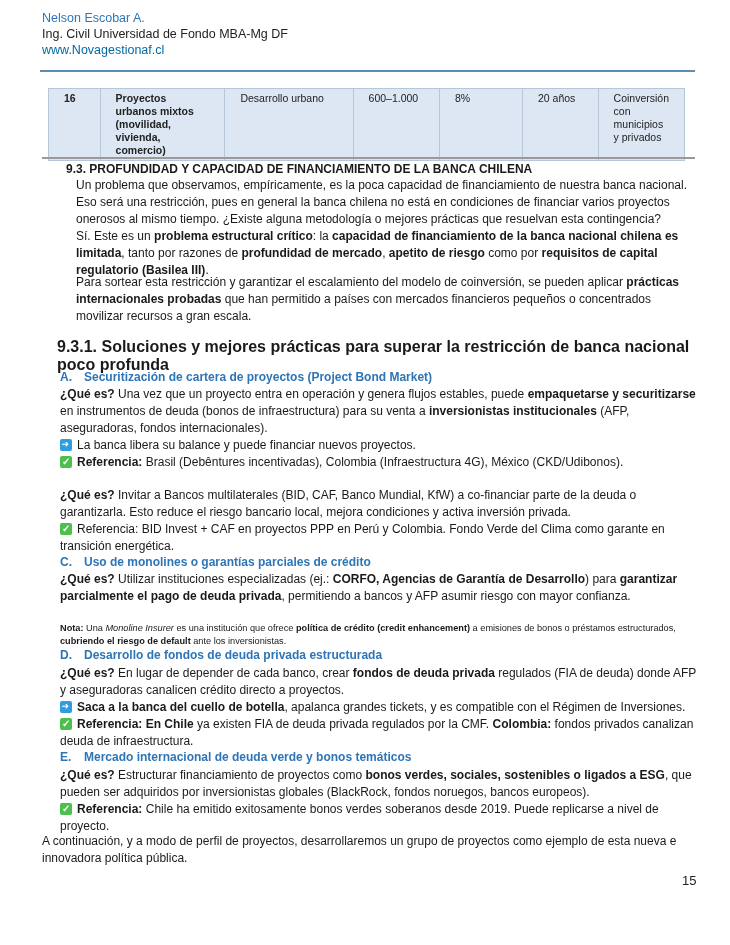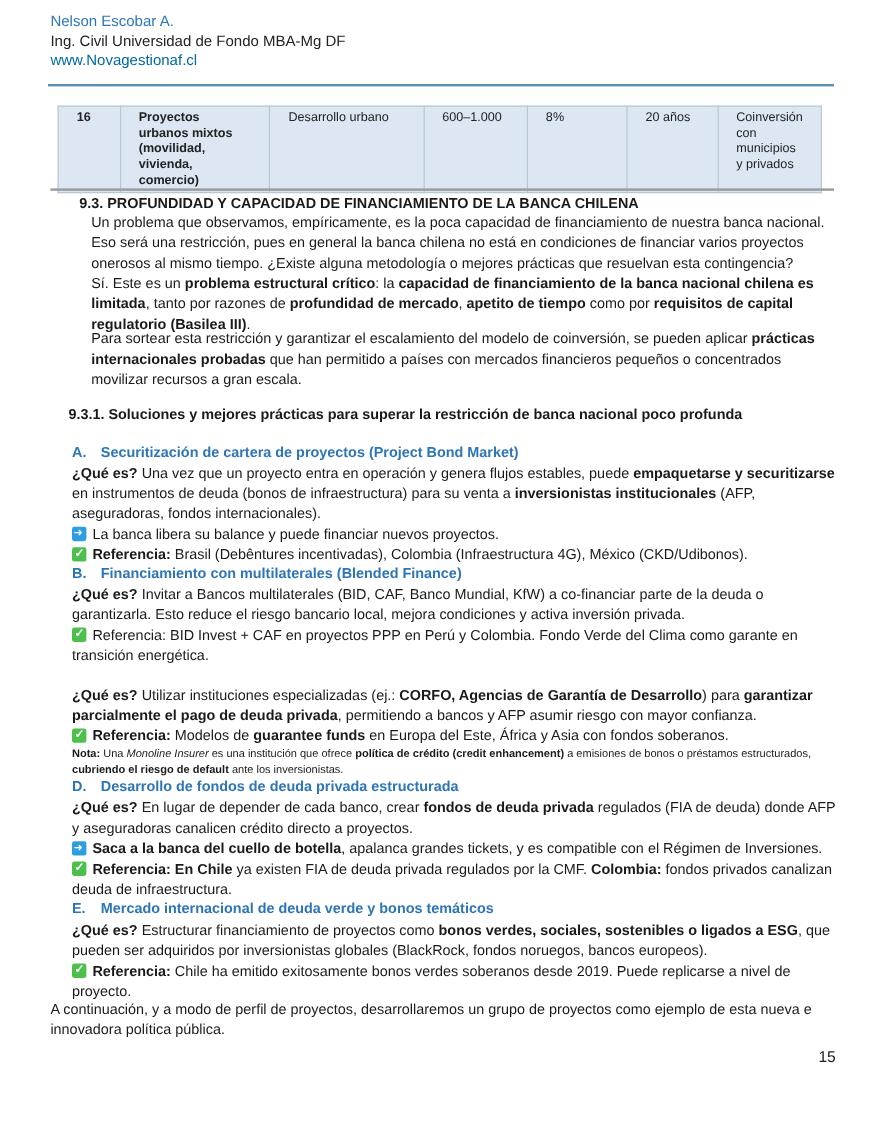--- a/index.html
+++ b/index.html
@@ -20,21 +20,21 @@
          background:#dce7f3; font-size:10.5px; }
   .tbl td { border:1px solid #b7c7da; vertical-align:top; padding:3px 15px; line-height:13px; color:#222; }
   .tbl td.b { font-weight:bold; }
 
   .sec-rule { position:absolute; left:42px; top:157px; width:653px; height:2px; background:#9a9a9a; }
 
   .txt { position:absolute; font-size:12px; line-height:17px; color:#1a1a1a; }
   .txt b { font-weight:bold; }
   .h93 { position:absolute; left:49px; top:162px; font-size:12px; font-weight:bold;margin-left:17px; }
   .para { left:76px; width:620px; }
-  .h931 { position:absolute; left:57px; top:338px; font-size:12px; font-weight:bold; }
+  .h931 { position:absolute; left:57px; top:338px; font-size:16px; font-weight:bold; }
   .sub { position:absolute; left:60px; font-size:12px; font-weight:bold; color:#2e75b6; }
   .sub .lt { display:inline-block; width:24px; }
   .blk { left:60px; width:638px; }
   .icon-arrow, .icon-check { display:inline-block; width:12px; height:12px; border-radius:2px;
       vertical-align:-2px; margin-right:5px; position:relative; }
   .icon-arrow { background:#2d9ee0; }
   .icon-arrow::after { content:"➜"; color:#fff; font-size:9px; position:absolute; left:1.5px; top:-1px; line-height:13px; }
   .icon-check { background:#4cbf4c; }
   .icon-check::after { content:"✓"; color:#fff; font-size:10px; position:absolute; left:2px; top:-1px; line-height:13px; font-weight:bold; }
   .nota { position:absolute; left:60px; top:622px; width:640px; font-size:9.2px; line-height:13px; }
@@ -65,56 +65,53 @@
       <td>Coinversión con municipios y privados</td>
     </tr>
   </tbody>
     </table>
 
   <div class="sec-rule"></div>
 
   <div class="h93">9.3.  PROFUNDIDAD Y CAPACIDAD DE FINANCIAMIENTO DE LA BANCA CHILENA</div>
   <div class="txt para" style="top:177px;">Un problema que observamos, empíricamente, es la poca capacidad de financiamiento de nuestra banca nacional. Eso será una restricción, pues en general la banca chilena no está en condiciones de financiar varios proyectos onerosos al mismo tiempo. ¿Existe alguna metodología o mejores prácticas que resuelvan esta contingencia?</div>
   <div class="txt para" style="top:228px;">
-    <span>Sí. Este es un </span><b>problema estructural crítico</b><span>: la </span><b>capacidad de financiamiento de la banca nacional chilena es limitada</b><span>, tanto por razones de </span><b>profundidad de mercado</b><span>, </span><b>apetito de tiempo</b><span> como por </span><b>requisitos de capital regulatorio (Basilea III)</b><span>.</span>
+    <span>Sí. Este es un </span><b>problema estructural crítico</b><span>: la </span><b>capacidad de financiamiento de la banca nacional chilena es limitada</b><span>, tanto por razones de </span><b>profundidad de mercado</b><span>, </span><b>apetito de riesgo</b><span> como por </span><b>requisitos de capital regulatorio (Basilea III)</b><span>.</span>
   </div>
   <div class="txt para" style="top:274px;">
     <span>Para sortear esta restricción y garantizar el escalamiento del modelo de coinversión, se pueden aplicar </span><b>prácticas internacionales probadas</b><span> que han permitido a países con mercados financieros pequeños o concentrados movilizar recursos a gran escala.</span>
   </div>
 
   <div class="h931">9.3.1.  Soluciones y mejores prácticas para superar la restricción de banca nacional poco profunda</div>
 
   <div class="sub" style="top:370px;">
     <span class="lt">A.</span><span>Securitización de cartera de proyectos (Project Bond Market)</span>
   </div>
   <div class="txt blk" style="top:437px;">
     <span class="icon-arrow"></span><span>La banca libera su balance y puede financiar nuevos proyectos.</span>
   </div>
   <div class="txt blk" style="top:386px;">
     <b>¿Qué es?</b><span> Una vez que un proyecto entra en operación y genera flujos estables, puede </span><b>empaquetarse y securitizarse</b><span> en instrumentos de deuda (bonos de infraestructura) para su venta a </span><b>inversionistas institucionales</b><span> (AFP, aseguradoras, fondos internacionales).</span>
   </div>
   <div class="txt blk" style="top:454px;">
     <span class="icon-check"></span><b>Referencia:</b><span> Brasil (Debêntures incentivadas), Colombia (Infraestructura 4G), México (CKD/Udibonos).</span>
   </div>
 
-  <div class="sub" style="top:471px;">
-    <span class="lt">B.</span><span>Financiamiento con multilaterales (Blended Finance)</span>
-  </div>
   <div class="txt blk" style="top:487px;">
     <b>¿Qué es?</b><span> Invitar a Bancos multilaterales (BID, CAF, Banco Mundial, KfW) a co-financiar parte de la deuda o garantizarla. Esto reduce el riesgo bancario local, mejora condiciones y activa inversión privada.</span>
   </div>
   <div class="txt blk" style="top:521px;">
     <span class="icon-check"></span><span>Referencia: BID Invest + CAF en proyectos PPP en Perú y Colombia. Fondo Verde del Clima como garante en transición energética.</span>
   </div>
 
+  <div class="sub" style="top:555px;">
+    <span class="lt">C.</span><span>Uso de monolines o garantías parciales de crédito</span>
+  </div>
   <div class="txt blk" style="top:571px;">
     <b>¿Qué es?</b><span> Utilizar instituciones especializadas (ej.: </span><b>CORFO, Agencias de Garantía de Desarrollo</b><span>) para </span><b>garantizar parcialmente el pago de deuda privada</b><span>, permitiendo a bancos y AFP asumir riesgo con mayor confianza.</span>
-  </div>
-  <div class="txt blk" style="top:605px;">
-    <span class="icon-check"></span><b>Referencia:</b><span> Modelos de </span><b>guarantee funds</b><span> en Europa del Este, África y Asia con fondos soberanos.</span>
   </div>
   <div class="nota">
     <b>Nota:</b><span> Una </span><i>Monoline Insurer</i><span> es una institución que ofrece </span><b>política de crédito (credit enhancement)</b><span> a emisiones de bonos o préstamos estructurados, </span><b>cubriendo el riesgo de default</b><span> ante los inversionistas.</span>
   </div>
 
   <div class="sub" style="top:648px;">
     <span class="lt">D.</span><span>Desarrollo de fondos de deuda privada estructurada</span>
   </div>
   <div class="txt blk" style="top:665px;">
     <b>¿Qué es?</b><span> En lugar de depender de cada banco, crear </span><b>fondos de deuda privada</b><span> regulados (FIA de deuda) donde AFP y aseguradoras canalicen crédito directo a proyectos.</span>

